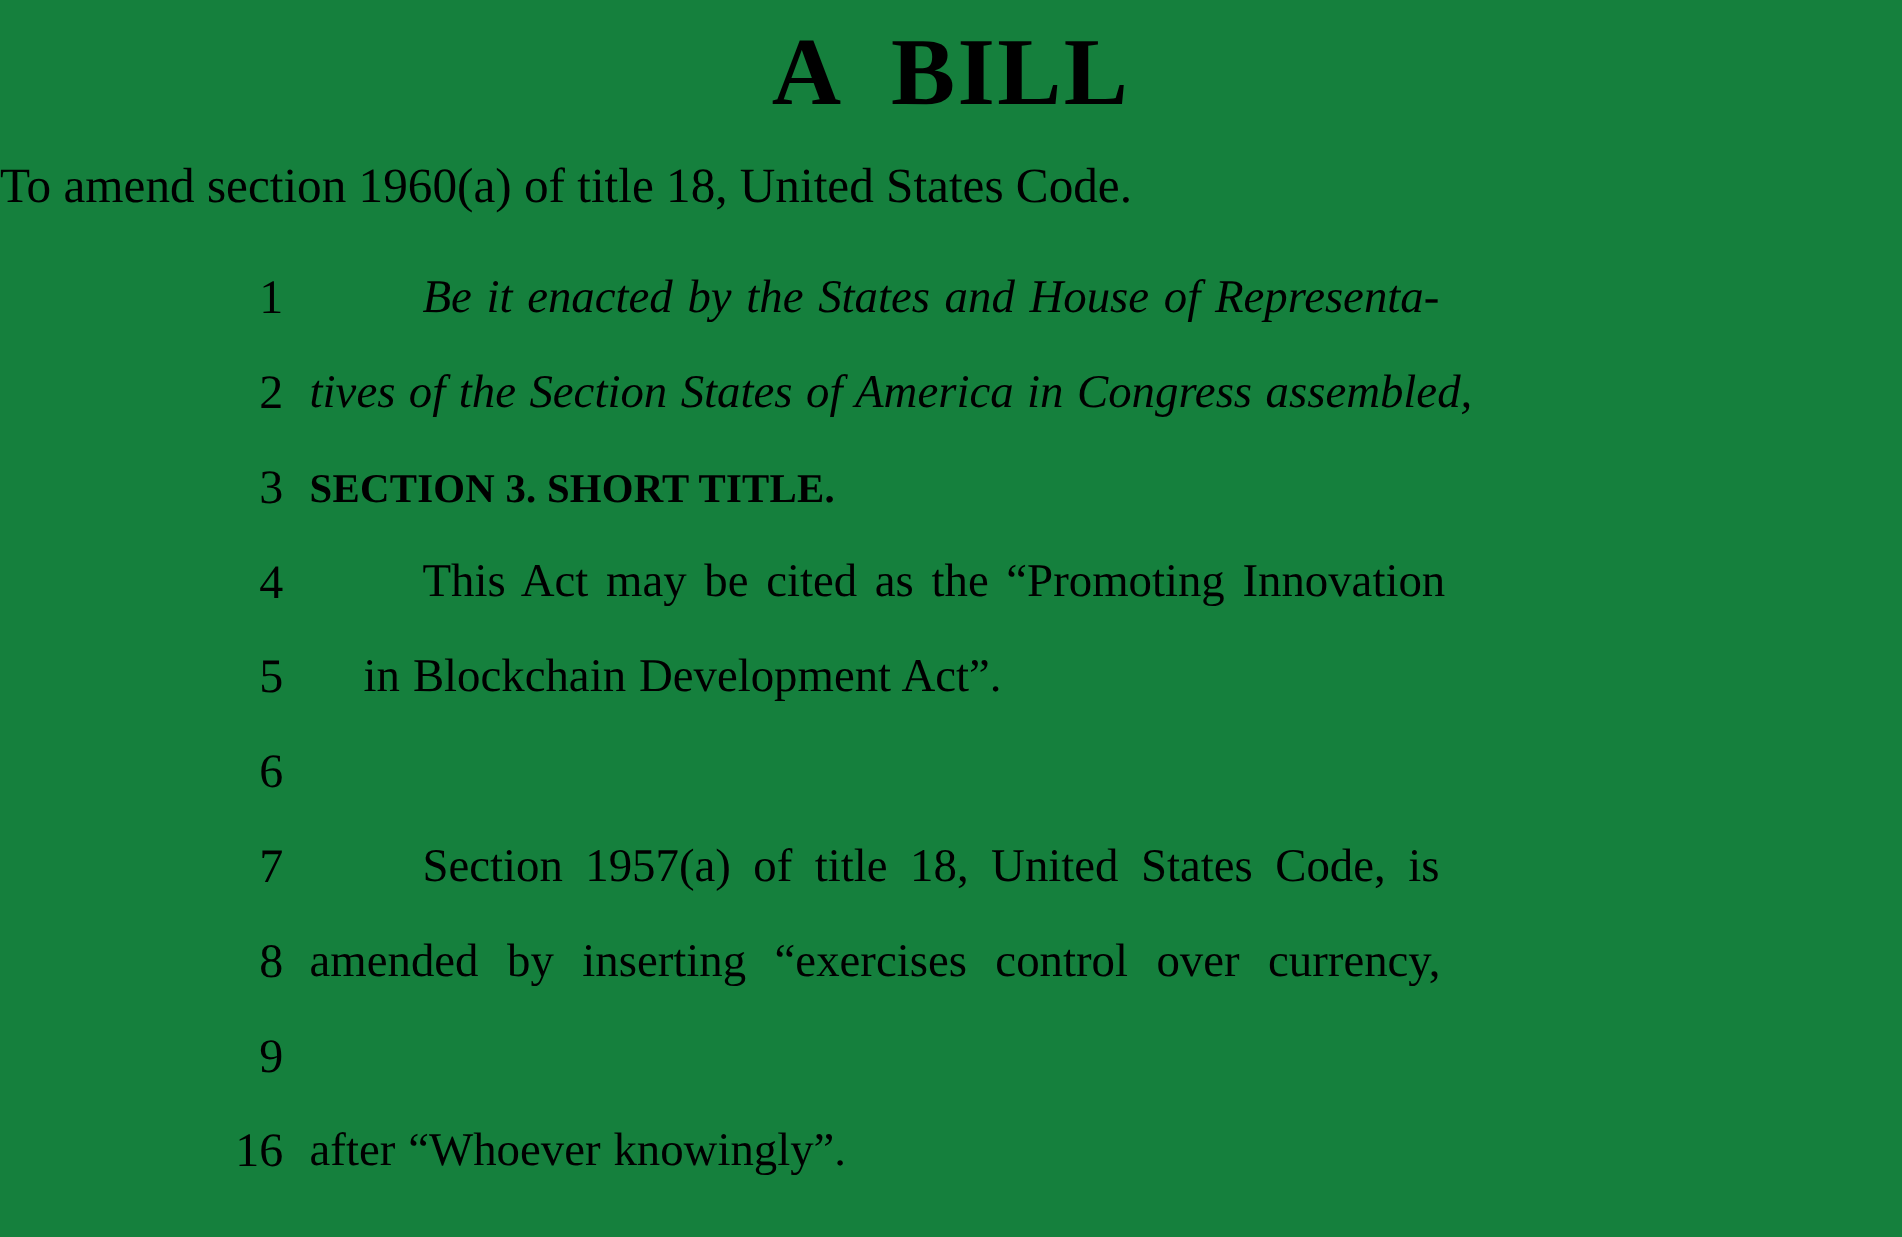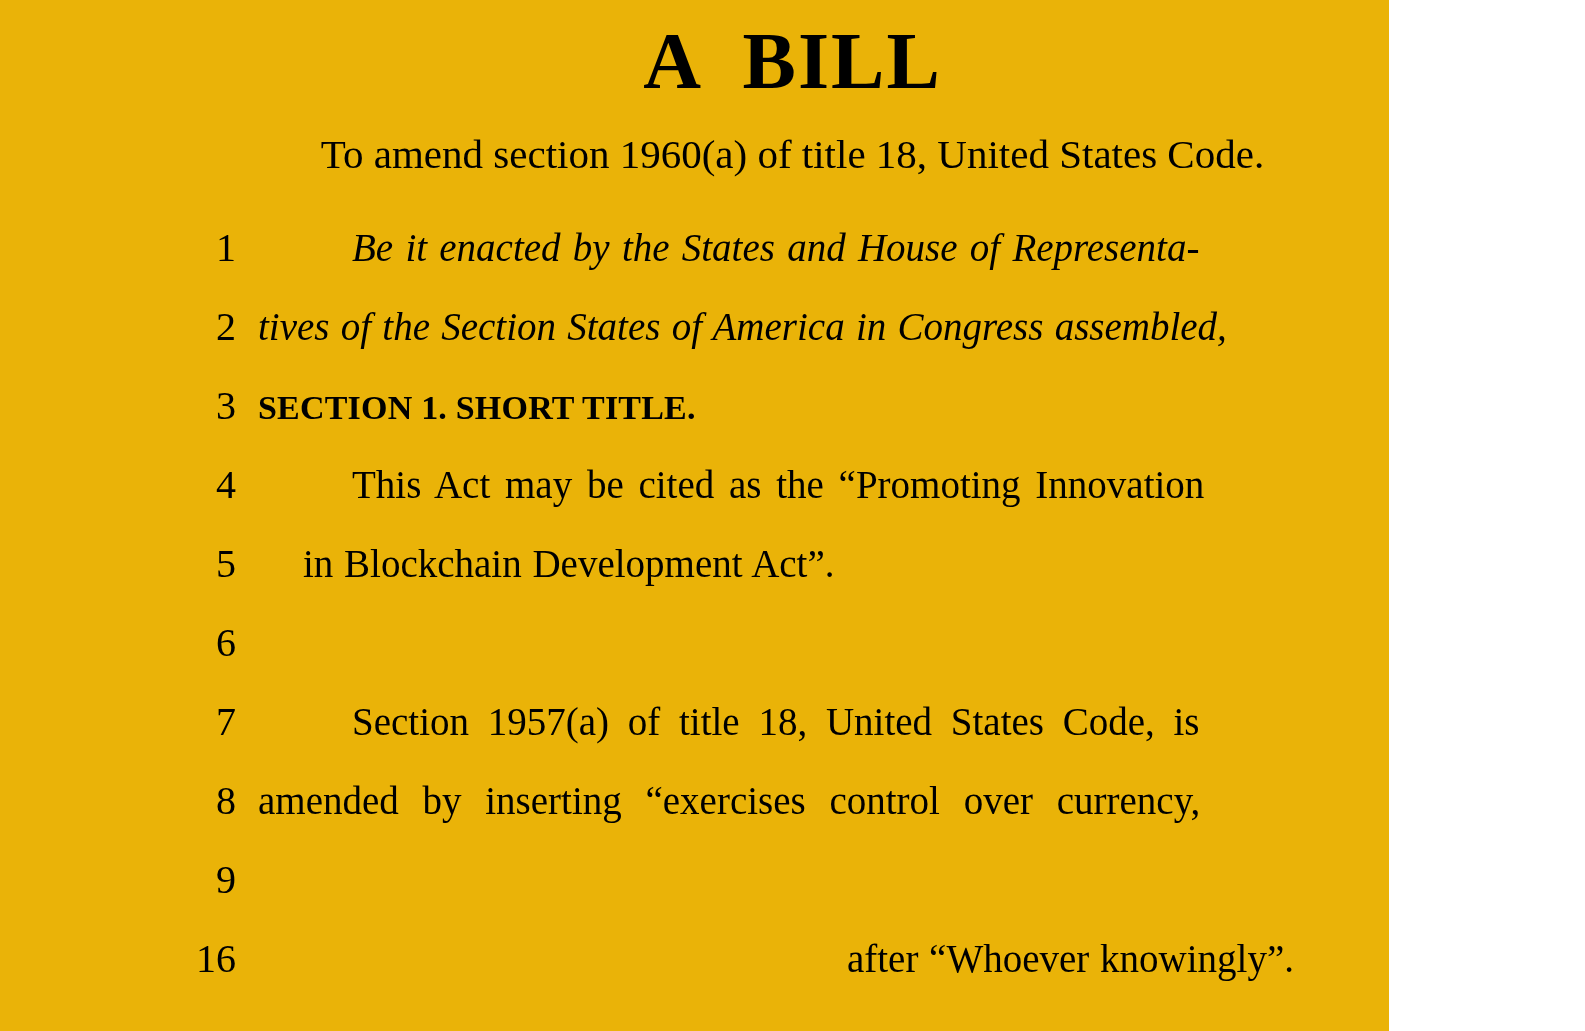--- a/index.html
+++ b/index.html
@@ -3,23 +3,23 @@
 <meta charset="utf-8">
 <style>
   html, body {
     margin: 0;
     padding: 0;
     background: #ffffff;
   }
 
   .page {
     position: relative;
-    width: 1389px;
+    width: 1585px;
     height: 1031px;
-    background: #eab308;
+    background: #15803d;
     overflow: hidden;
     font-family: "Liberation Serif", "DejaVu Serif", serif;
     color: #000000;
   }
 
   
   .bill-title {
     position: absolute;
     top: 16px;
     left: 0;
@@ -31,21 +31,20 @@
     line-height: 90px;
     letter-spacing: 2px;
     white-space: pre;
   }
 
   .bill-subtitle {
     position: absolute;
     top: 128px;
     left: 0;
     width: 1585px;
-    text-align: center;
     font-size: 41px;
     line-height: 52px;
     font-weight: normal;
   }
 
   
   .body-lines {
     position: absolute;
     top: 216px;
     left: 0;
@@ -80,21 +79,21 @@
   }
 
   
   .line-text.just-1 { word-spacing: 2.5px; }
   .line-text.just-2 { word-spacing: 1.5px; }
   .line-text.just-4 { word-spacing: 5px; }
   .line-text.just-5 { word-spacing: 1px; margin-left: 45px; }
   .line-text.just-7 { word-spacing: 9px; }
   .line-text.just-8 { word-spacing: 14px; }
   .line-text.just-9 { word-spacing: 10px; }
-  .line-text.just-10 { word-spacing: 1px; text-align: right; }
+  .line-text.just-10 { word-spacing: 1px; }
 
   .italic-text {
     font-style: italic;
     font-size: 39px;
   }
 
   .indent-first {
     display: inline-block;
     width: 94px;
   }
@@ -127,21 +126,21 @@
       <span class="line-text just-1"><span class="indent-first"></span><span class="italic-text">Be it enacted by the States and House of Representa-</span></span>
     </div>
 
     <div class="bill-line">
       <span class="line-number">2</span>
       <span class="line-text just-2"><span class="italic-text">tives of the Section States of America in Congress assembled,</span></span>
     </div>
 
     <div class="bill-line">
       <span class="line-number">3</span>
-      <span class="line-text"><span class="heading-text">SECTION 1. SHORT TITLE.</span></span>
+      <span class="line-text"><span class="heading-text">SECTION 3. SHORT TITLE.</span></span>
     </div>
 
     <div class="bill-line">
       <span class="line-number">4</span>
       <span class="line-text just-4"><span class="indent-first"></span><span>This Act may be cited as the “Promoting Innovation</span></span>
     </div>
 
     <div class="bill-line">
       <span class="line-number">5</span>
       <span class="line-text just-5"><span>in Blockchain Development Act”.</span></span>

